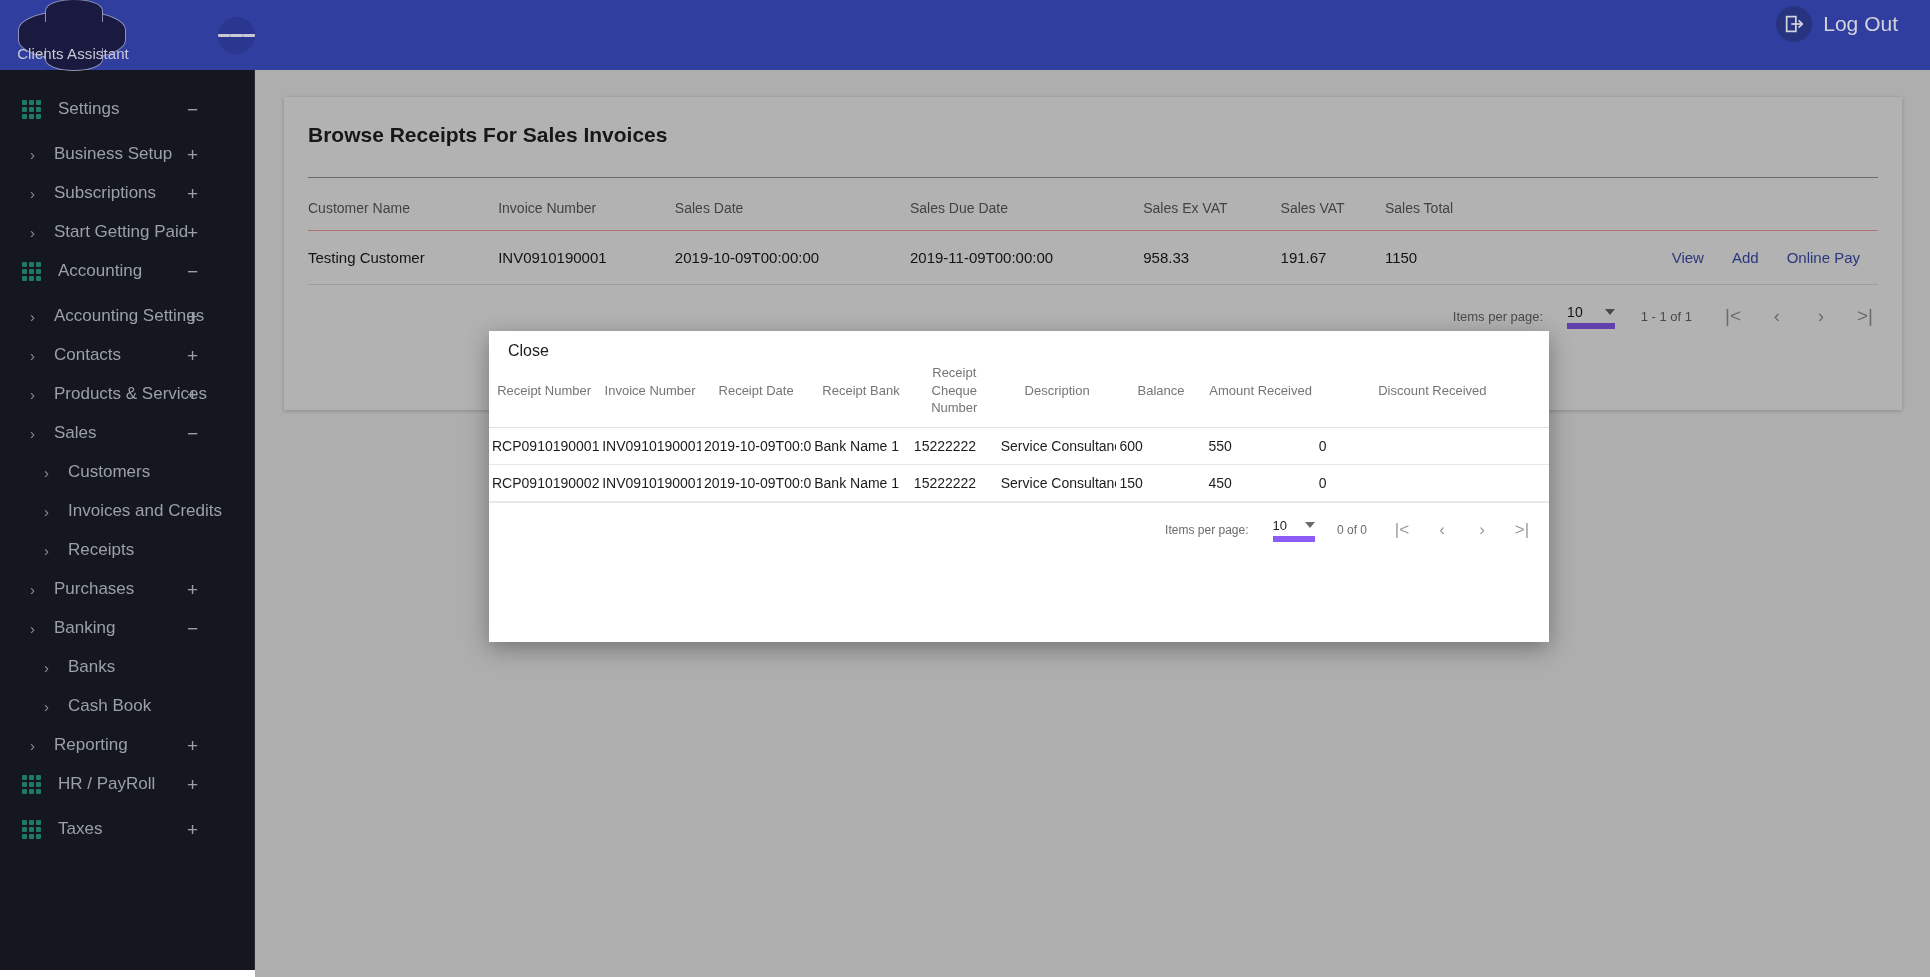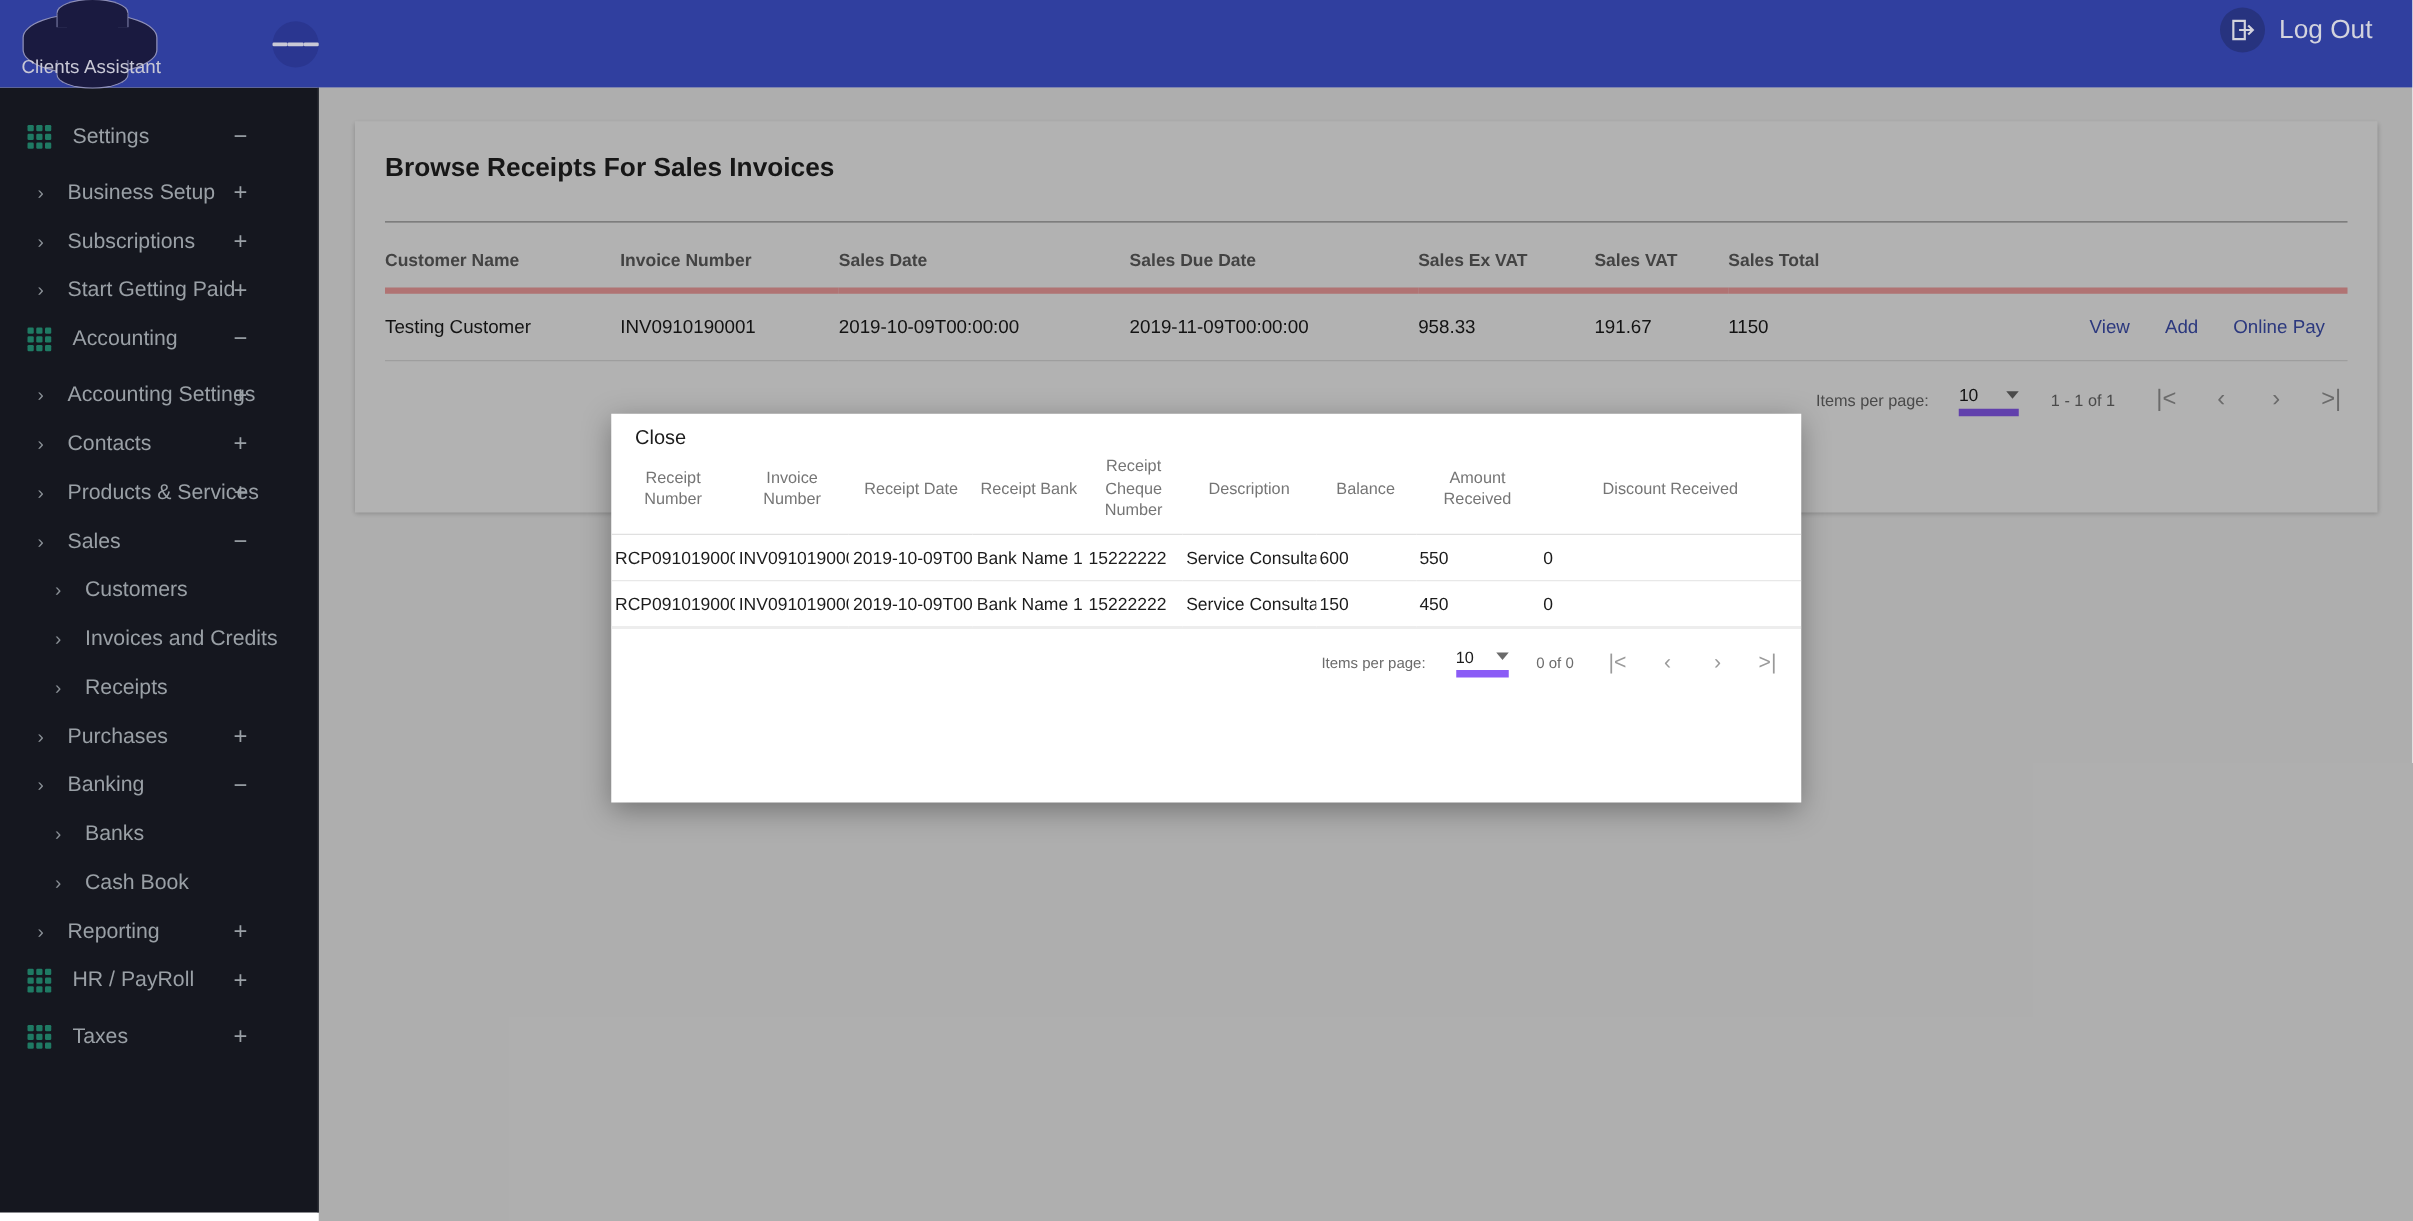--- a/index.html
+++ b/index.html
@@ -129,24 +129,24 @@
     padding: 26px 0 0 24px;
   }
   .filter-wrap { padding: 30px 24px 0 24px; }
   .filter-label {
     font-size: 15px; color: #787878; padding-bottom: 9px;
   }
   .filter-underline { height: 1px; background: #9a9a9a; }
 
   table.grid { width: 100%; border-collapse: collapse; }
   table.grid th {
-    text-align: left; font-weight: 700;
+    text-align: left; font-weight: 400;
     font-size: 14px; color: #616161;
     padding: 22px 0 14px 0;
-    border-bottom: 5px solid #fca5a5;
+    border-bottom: 1px solid #fca5a5;
   }
   table.grid td {
     font-size: 15px; color: #1c1c1c;
     padding: 18px 0;
     border-bottom: 1px solid #e2e2e2;
   }
   .row-links { text-align: right; padding-right: 18px !important; white-space: nowrap; }
   .row-links a {
     color: #3f51b5; text-decoration: none;
     font-size: 15px; margin-left: 28px; cursor: pointer;
@@ -179,21 +179,21 @@
 
   
   .overlay {
     position: absolute; left: 255px; top: 70px;
     width: 1675px; height: 907px;
     background: rgba(0,0,0,.30);
     z-index: 40;
   }
   .modal {
     position: absolute; left: 489px; top: 331px;
-    width: 952px; height: 311px;
+    width: 1060px; height: 311px;
     background: #ffffff;
     box-shadow: 0 6px 22px rgba(0,0,0,.34);
     z-index: 50;
     overflow: hidden;
   }
   .modal-close {
     font-size: 16px; color: #1c1c1c;
     padding: 11px 0 0 19px; cursor: pointer;
     display: inline-block;
   }

